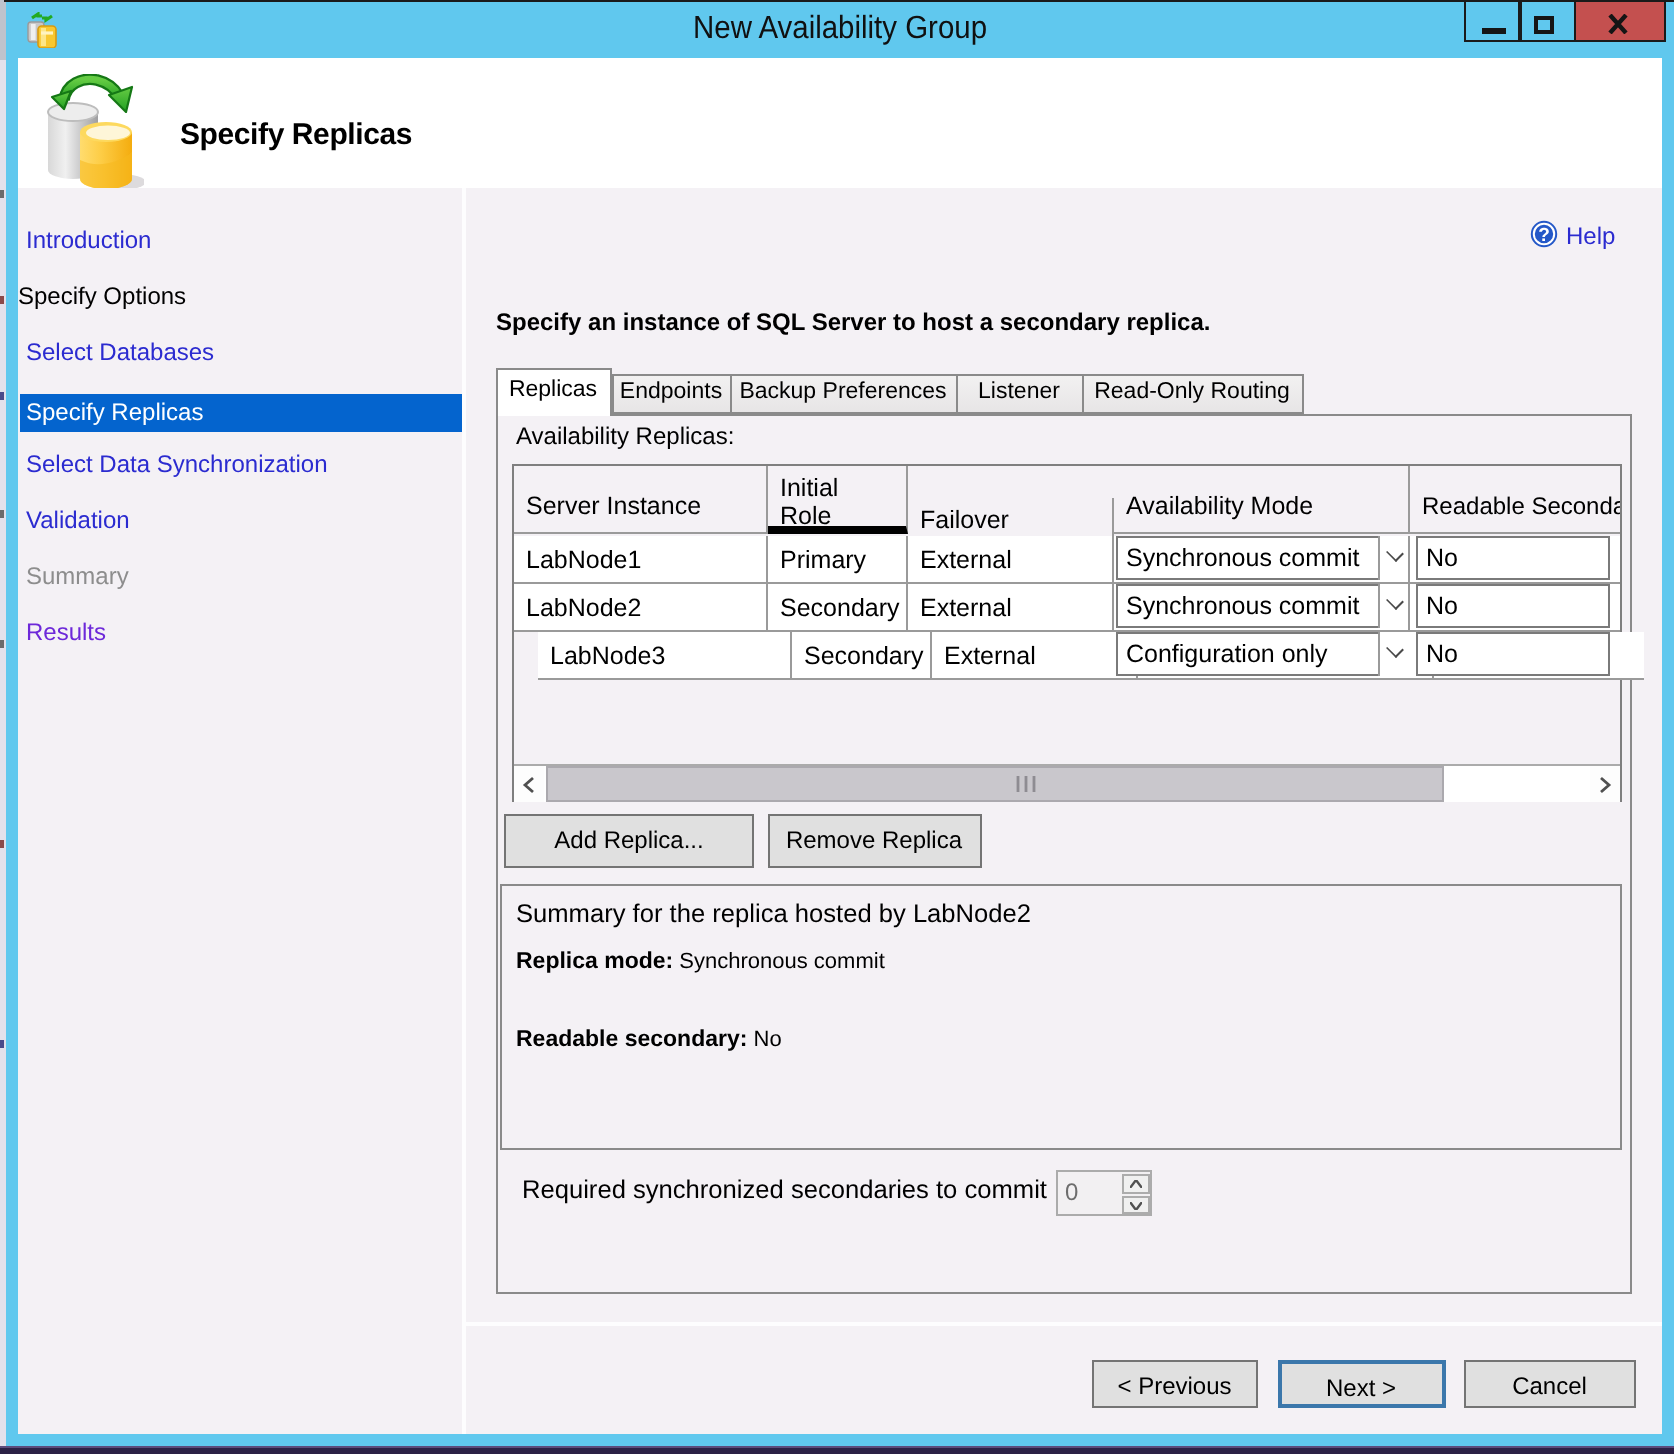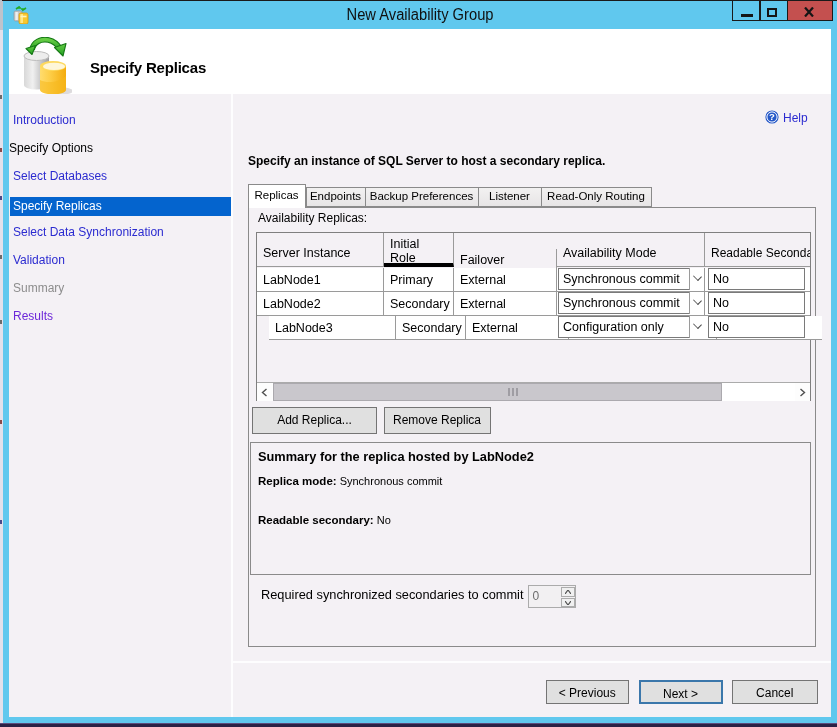--- a/index.html
+++ b/index.html
@@ -180,21 +180,21 @@
       <svg class="abs" style="left:542px;top:5px;" width="7" height="9" viewBox="0 0 7 9">
           <path d="M1.5 1 L5.5 4.5 L1.5 8" stroke="#505050" stroke-width="1.4" fill="none"></path>
         </svg>
     </div>
   </div>
 
   <div class="abs btn" style="left:243px;top:313px;width:125px;height:27px;z-index:2;">Add Replica...</div>
   <div class="abs btn" style="left:374.5px;top:313px;width:107px;height:27px;z-index:2;">Remove Replica</div>
 
   <div class="abs" style="left:241px;top:347.5px;width:561px;height:133px;border:1px solid #8A8A8A;z-index:2;">
-    <div class="abs" style="left:7px;top:6px;font-weight:bold;font-size:12.8px;">Summary for the replica hosted by LabNode2</div>
+    <div class="abs" style="left:7px;top:6px;font-weight:normal;font-size:12.8px;">Summary for the replica hosted by LabNode2</div>
     <div class="abs" style="left:7px;top:32.5px;font-size:11px;"><b style="font-size:11.5px;">Replica mode:</b> Synchronous commit</div>
     <div class="abs" style="left:7px;top:71.5px;font-size:11px;"><b style="font-size:11.5px;">Readable secondary:</b> No</div>
   </div>
 
   <div class="abs" style="left:252px;top:493px;z-index:2;font-size:12.8px;">Required synchronized secondaries to commit</div>
   <div class="abs" style="left:518.5px;top:491px;width:48.5px;height:23px;border:1px solid #ABABAB;background:#F2F0F2;z-index:2;">
     <div class="abs" style="left:4px;top:3px;color:#6D6D6D;">0</div>
     <div class="abs" style="left:32px;top:1px;width:14px;height:9.5px;border:1px solid #ACACAC;background:#F0F0F0;">
       <svg class="abs" style="left:3px;top:2px;" width="6" height="4" viewBox="0 0 6 4">
           <path d="M0 4 L3 0 L6 4" fill="none" stroke="#515151" stroke-width="1.2"></path>

